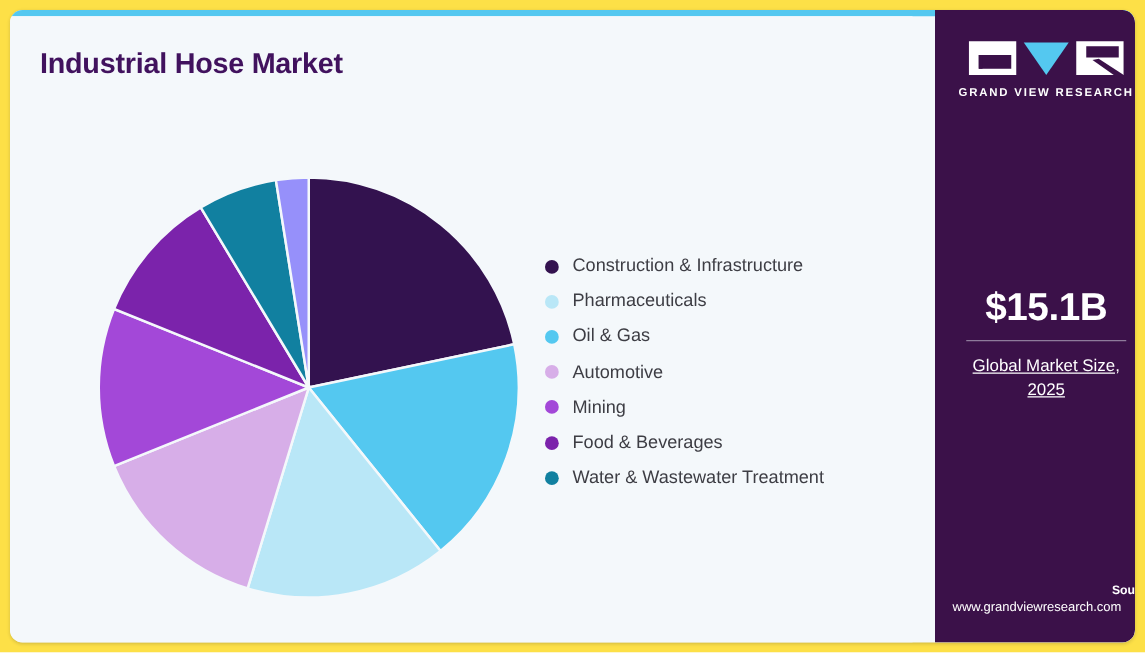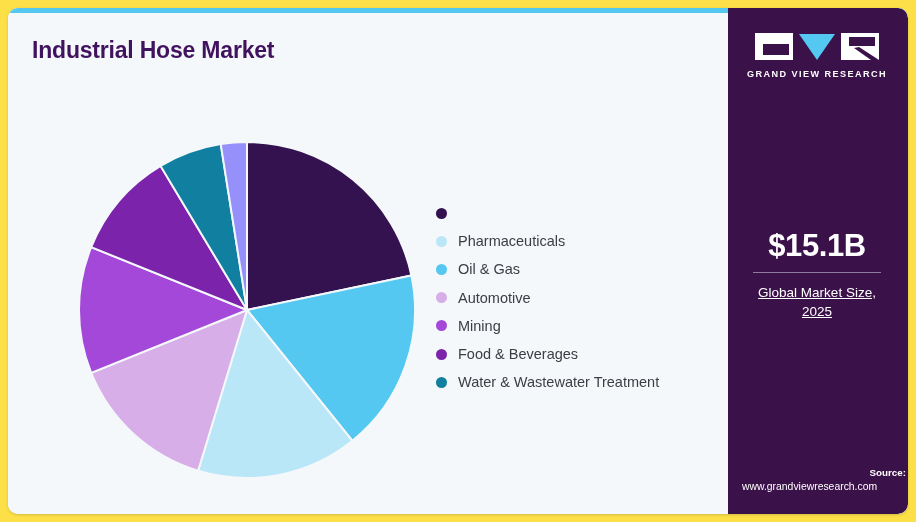--- a/index.html
+++ b/index.html
@@ -93,21 +93,21 @@
   }
   .legend-label {
     font-size: 14.5px;
     color: #3d3d44;
     white-space: nowrap;
   }
   .right-pane {
     position: absolute;
     right: 0;
     top: 0;
-    width: 180px;
+    width: 160px;
     height: 506px;
     background: #3b1149;
     border-radius: 0 10px 10px 0;
   }
   .logo-block {
     position: absolute;
     left: 0;
     top: 24px;
     width: 178px;
     text-align: center;
@@ -190,20 +190,21 @@
             <path d="M 179 182 L 23.19 244.83 A 168 168 0 0 1 23.19 119.17 Z" fill="#a348d8" stroke="#f4f8fb" stroke-width="2"></path>
             <path d="M 179 182 L 23.19 119.17 A 168 168 0 0 1 92.57 37.94 Z" fill="#7b23ab" stroke="#f4f8fb" stroke-width="2"></path>
             <path d="M 179 182 L 92.57 37.94 A 168 168 0 0 1 152.72 16.07 Z" fill="#1180a0" stroke="#f4f8fb" stroke-width="2"></path>
             <path d="M 179 182 L 152.72 16.07 A 168 168 0 0 1 179.00 14.00 Z" fill="#9690fa" stroke="#f4f8fb" stroke-width="2"></path>
           </svg>
       </div>
 
       <div class="legend" id="legend">
           <div class="legend-row">
             <span class="legend-dot" style="background: rgb(51, 18, 79);"></span>
+            <span class="legend-label">Construction &amp; Infrastructure</span>
           </div>
           <div class="legend-row">
             <span class="legend-dot" style="background: rgb(185, 231, 247);"></span>
             <span class="legend-label">Pharmaceuticals</span>
           </div>
           <div class="legend-row">
             <span class="legend-dot" style="background: rgb(84, 200, 240);"></span>
             <span class="legend-label">Oil &amp; Gas</span>
           </div>
           <div class="legend-row">

